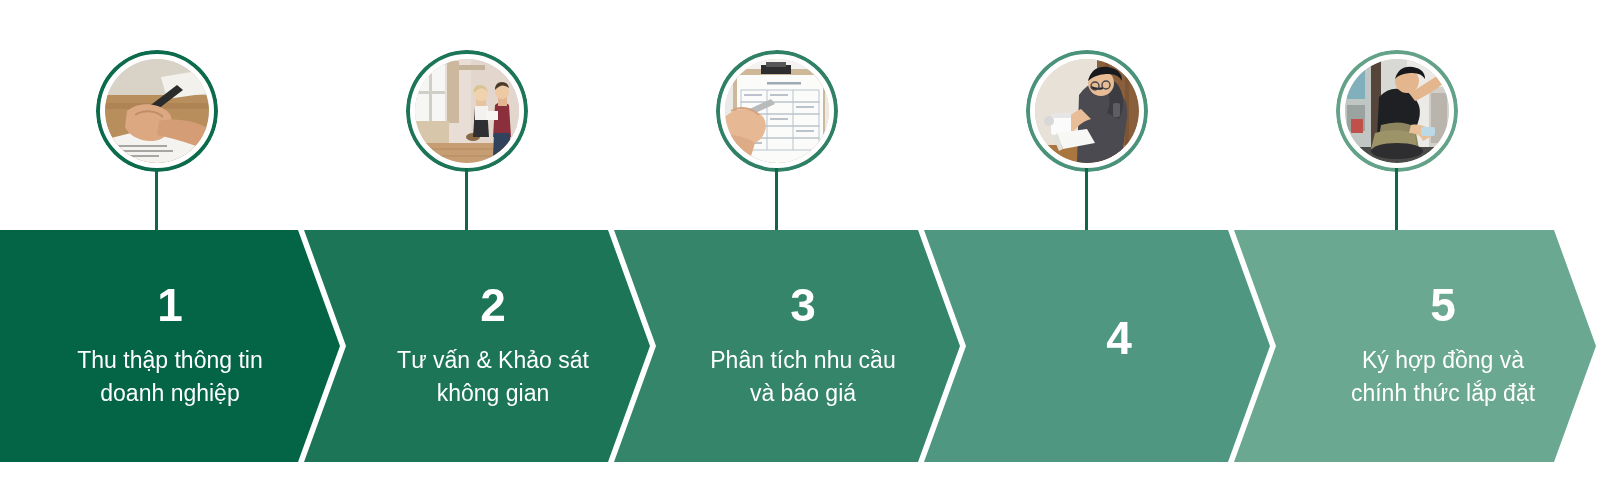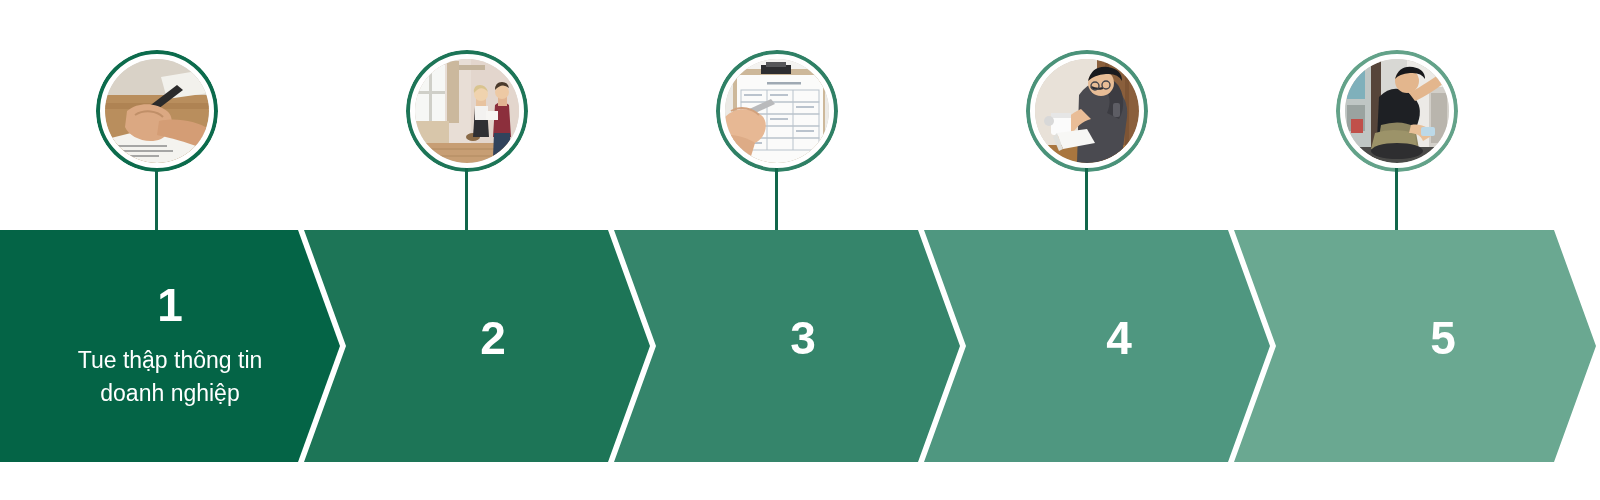--- a/index.html
+++ b/index.html
@@ -302,43 +302,49 @@
   <div class="connector" id="conn-2" style="left: 465px; top: 168px; height: 72px; background: rgb(17, 103, 75);"></div>
   <div class="connector" id="conn-3" style="left: 775px; top: 168px; height: 72px; background: rgb(17, 103, 75);"></div>
   <div class="connector" id="conn-4" style="left: 1085px; top: 168px; height: 72px; background: rgb(17, 103, 75);"></div>
   <div class="connector" id="conn-5" style="left: 1395px; top: 168px; height: 72px; background: rgb(17, 103, 75);"></div>
 
   <div class="band-row">
 
     <div class="chev s1" id="chev-1" style="left: 0px; width: 340px; clip-path: polygon(0px 0px, 298px 0px, 340px 50%, 298px 100%, 0px 100%); background: rgb(4, 100, 70);">
       <div class="chev-inner">
         <div class="chev-num">1</div>
-        <div class="chev-label">Tue thập thông tin
+        <div class="chev-label">Thu thập thông tin
 doanh nghiệp</div>
       </div>
     </div>
 
     <div class="chev s2" id="chev-2" style="left: 304px; width: 346px; clip-path: polygon(0px 0px, 304px 0px, 346px 50%, 304px 100%, 0px 100%, 42px 50%); background: rgb(29, 117, 87);">
       <div class="chev-inner">
         <div class="chev-num">2</div>
+        <div class="chev-label">Tư vấn &amp; Khảo sát
+không gian</div>
       </div>
     </div>
 
     <div class="chev s3" id="chev-3" style="left: 614px; width: 346px; clip-path: polygon(0px 0px, 304px 0px, 346px 50%, 304px 100%, 0px 100%, 42px 50%); background: rgb(53, 133, 107);">
       <div class="chev-inner">
         <div class="chev-num">3</div>
+        <div class="chev-label">Phân tích nhu cầu
+và báo giá</div>
       </div>
     </div>
 
     <div class="chev s4" id="chev-4" style="left: 924px; width: 346px; clip-path: polygon(0px 0px, 304px 0px, 346px 50%, 304px 100%, 0px 100%, 42px 50%); background: rgb(79, 151, 128);">
       <div class="chev-inner">
         <div class="chev-num">4</div>
       </div>
     </div>
 
     <div class="chev s5" id="chev-5" style="left: 1234px; width: 362px; clip-path: polygon(0px 0px, 320px 0px, 362px 50%, 320px 100%, 0px 100%, 42px 50%); background: rgb(106, 168, 145);">
       <div class="chev-inner">
         <div class="chev-num">5</div>
+        <div class="chev-label">Ký hợp đồng và
+chính thức lắp đặt</div>
       </div>
     </div>
 
   </div>
 </div>
 
 </body></html>

